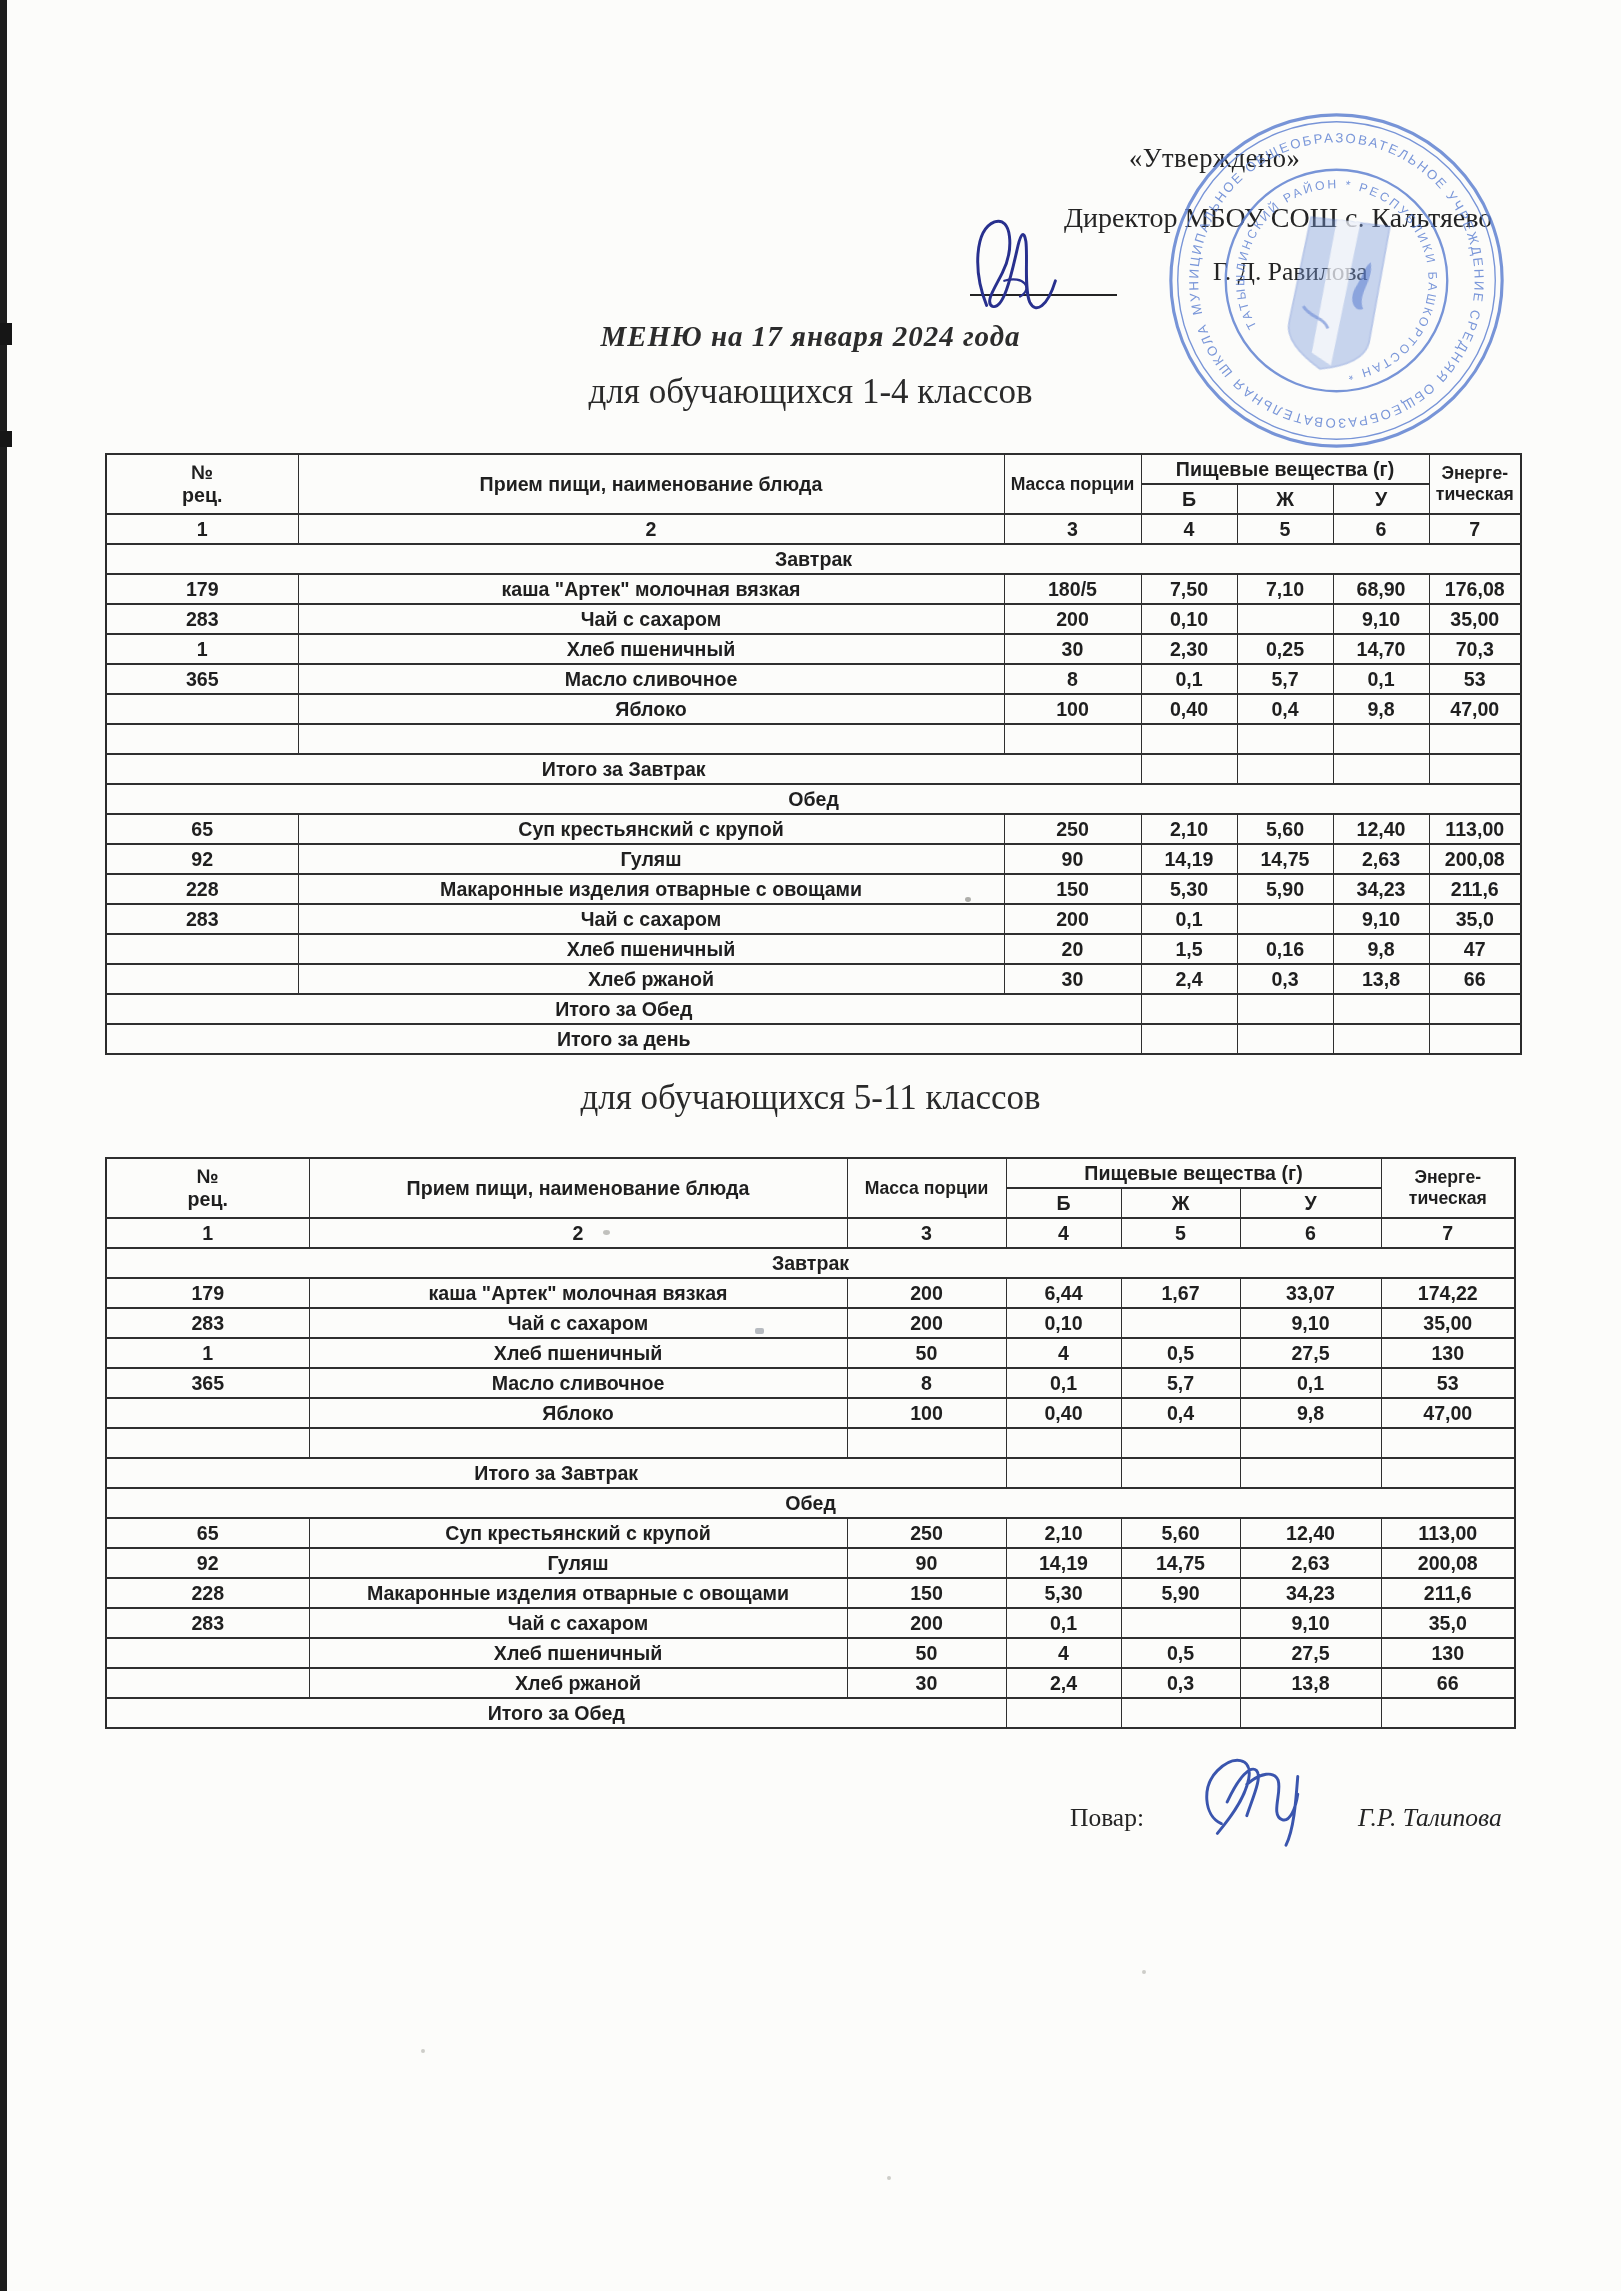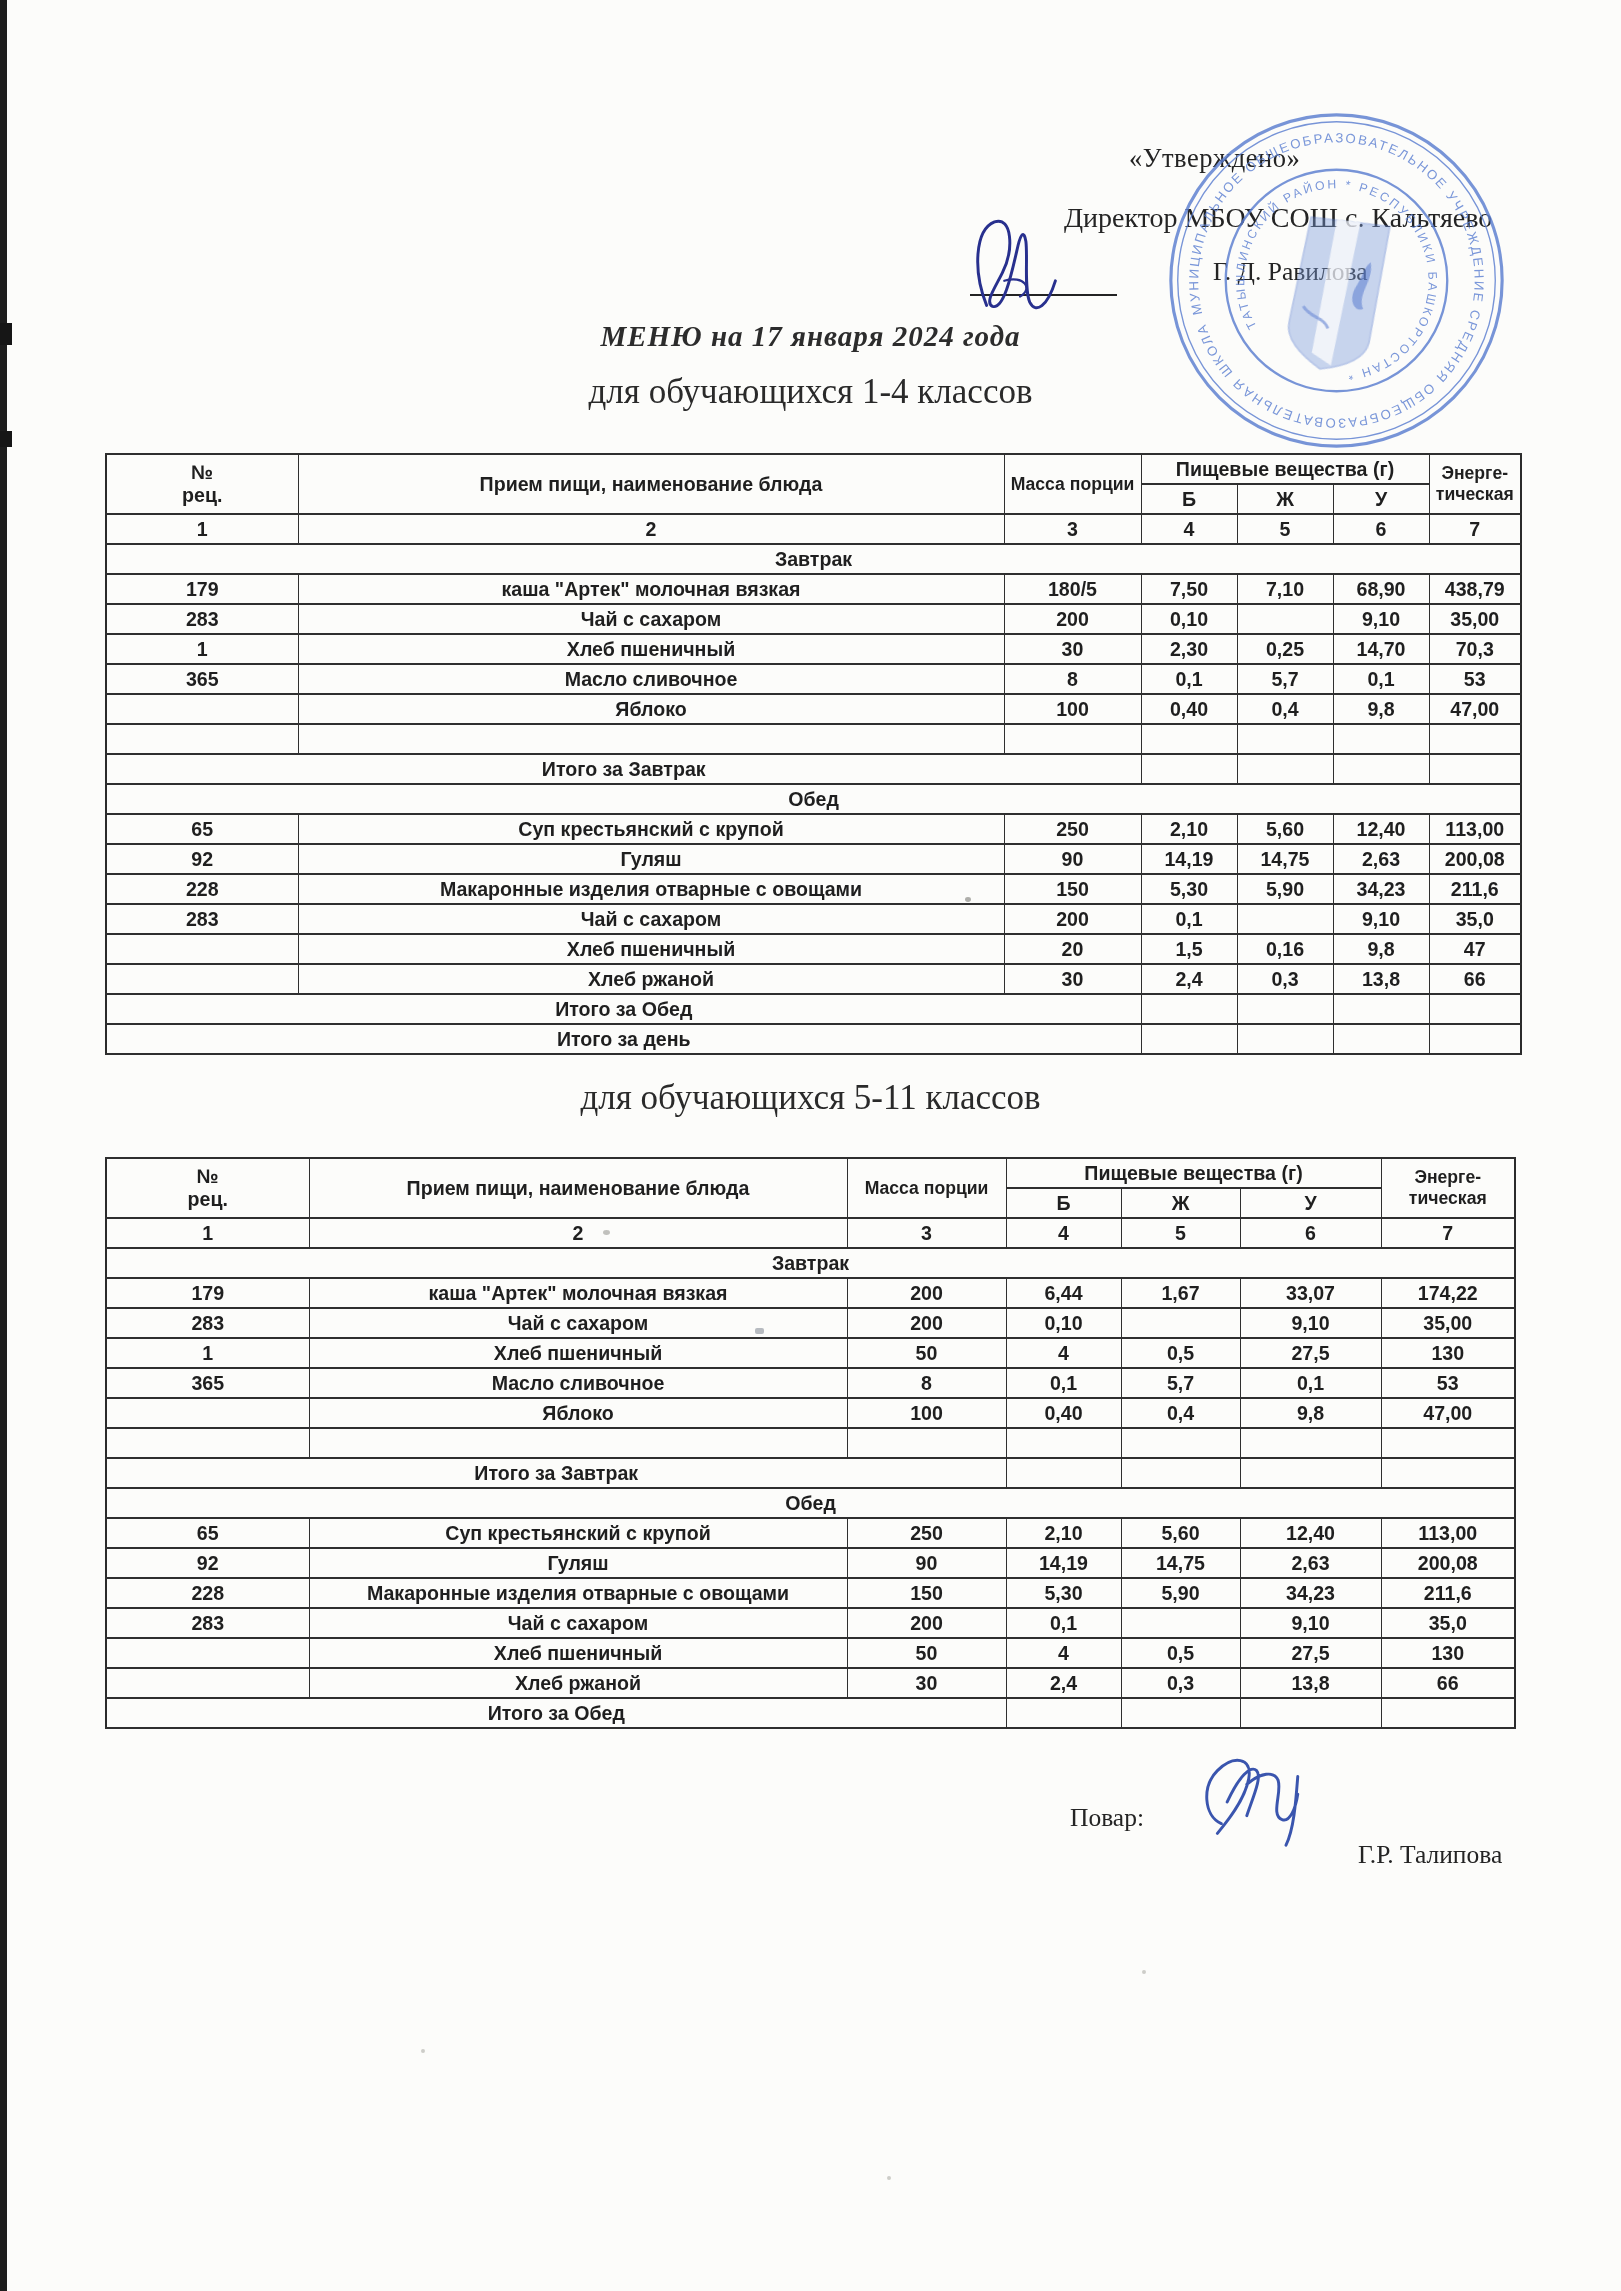--- a/index.html
+++ b/index.html
@@ -43,21 +43,21 @@
   tr.hdr1{height:37px;}  tr.hdr2{height:27.4px;}  tr.hdrnum{height:24.5px;}
   tr.section-row{height:26.5px;}
   td.hcell{font-size:18.6px;}
   td.name-cell, td.dish-name-cell{text-align:left;padding-left:8.8px;}
   td.sec{text-align:left;font-size:16.7px;padding-left:9.8px;border-left:none;border-right:none;}
   td.tot{text-align:left;font-size:16.7px;padding-left:3.9px;}
   tr.total-row{height:32px;}
 
   
   .cook-label{position:absolute;left:1070px;top:1803px;font-size:25.5px;color:#242424;}
-  .cook-name{position:absolute;left:1358px;top:1840px;font-size:25.5px;color:#242424;}
+  .cook-name{position:absolute;left:1358px;top:1803px;font-size:25.5px;color:#242424;font-style:italic;}
 </style>
 </head>
 <body>
 
 <div class="page">
 
   <div class="scan-strip"></div>
   <div class="scan-notch" style="top:323px;height:21.6px;"></div>
   <div class="scan-notch" style="top:431px;height:15.7px;"></div>
   <div class="speck" style="left:421px;top:2049px;"></div>
@@ -150,21 +150,21 @@
         <tr class="section-row">
           <td class="sec" colspan="7">Завтрак</td>
         </tr>
         <tr class="dish-row">
           <td>179</td>
           <td class="name-cell">каша "Артек" молочная вязкая</td>
           <td>180/5</td>
           <td>7,50</td>
           <td>7,10</td>
           <td>68,90</td>
-          <td>438,79</td>
+          <td>176,08</td>
         </tr>
         <tr class="dish-row">
           <td>283</td>
           <td class="name-cell">Чай с сахаром</td>
           <td>200</td>
           <td>0,10</td>
           <td></td>
           <td>9,10</td>
           <td>35,00</td>
         </tr>

